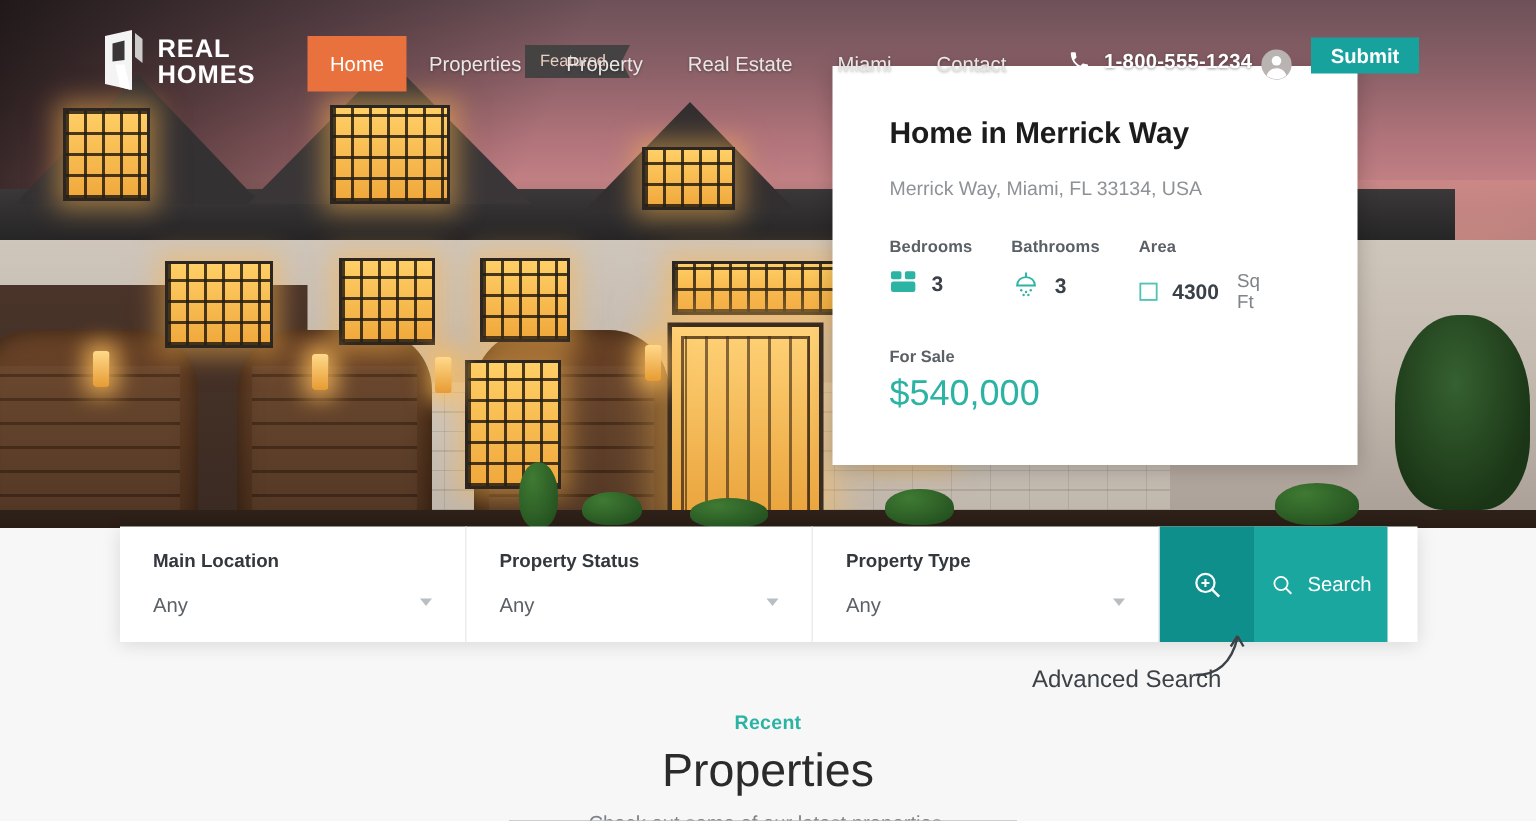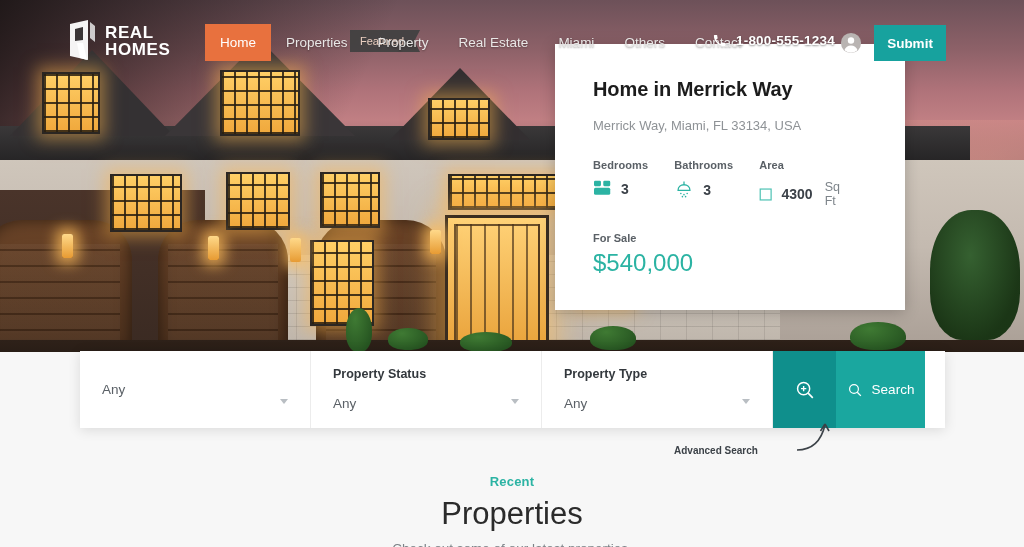--- a/index.html
+++ b/index.html
@@ -165,21 +165,21 @@
   }
   .phone {
     position: absolute; left: 712px; top: 33px; display: flex; align-items: center; gap: 9px;
     color: #fff; font-size: 13.5px; font-weight: bold; letter-spacing: .2px;
     text-shadow: 0 1px 2px rgba(0,0,0,.4);
   }
   .avatar {
     position: absolute; left: 840px; top: 32px; width: 22px; height: 22px;
   }
   .submit-btn {
-    position: absolute; left: 874px; top: 25px; width: 72px; height: 36px;
+    position: absolute; left: 874px; top: 25px; width: 72px; height: 24px;
     background: #17a29e; color: #fff; font-size: 13.5px; font-weight: bold;
     display: flex; align-items: center; justify-content: center;
   }
 
   
   .card {
     position: absolute; left: 555px; top: 44px; width: 350px; height: 266px;
     background: #fff; z-index: 20; box-shadow: 0 2px 14px rgba(0,0,0,.22);
     padding: 34px 38px 0 38px;
   }
@@ -222,22 +222,22 @@
   .adv-btn {
     width: 63px; background: #0f8f8c; display: flex; align-items: center; justify-content: center;
   }
   .search-btn {
     width: 89px; background: #1aa79f; display: flex; align-items: center;
     justify-content: center; gap: 9px; color: #fff; font-size: 13.5px;
   }
 
   
   .annot {
-    position: absolute; left: 674px; top: 445px; z-index: 26;
-    font-size: 10px; font-weight: bold; color: #3c4248;
+    position: absolute; left: 688px; top: 445px; z-index: 26;
+    font-size: 16px; font-weight: normal; color: #3c4248;
   }
   .annot-arrow { position: absolute; left: 795px; top: 420px; z-index: 26; }
 
   
   .section {
     position: absolute; left: 0; top: 438px; width: 1024px; height: 109px;
     background: #f7f7f7; text-align: center;
   }
   .kicker {
     margin-top: 36px; font-size: 13px; font-weight: bold; color: #2bb3a3; letter-spacing: .2px;
@@ -312,21 +312,20 @@
         <div class="logo-text">HOMES</div>
       </div>
     </div>
 
     <div class="nav">
       <div class="nav-item active">Home</div>
       <div class="nav-item">Properties</div>
       <div class="nav-item">Property</div>
       <div class="nav-item">Real Estate</div>
       <div class="nav-item">Miami</div>
-      <div class="nav-item">Others</div>
       <div class="nav-item">Contact</div>
     </div>
 
     <div class="featured-ribbon">Featured</div>
 
     <div class="phone">
       <svg width="15" height="15" viewBox="0 0 24 24" fill="#ffffff">
         <path d="M6.6 10.8c1.4 2.8 3.8 5.2 6.6 6.6l2.2-2.2c.3-.3.7-.4 1.1-.2 1.2.4 2.5.6 3.8.6.6 0 1 .4 1 1V20c0 .6-.4 1-1 1C10.6 21 3 13.4 3 4c0-.6.4-1 1-1h3.4c.6 0 1 .4 1 1 0 1.3.2 2.6.6 3.8.1.4 0 .8-.2 1.1l-2.2 2z"></path>
       </svg>
       <span>1-800-555-1234</span>
@@ -390,20 +389,21 @@
 
     </div>
 
     <div class="for-sale">For Sale</div>
     <div class="price">$540,000</div>
   </div>
 
   <div class="searchbar">
 
     <div class="sfield">
+      <div class="sfield-label">Main Location</div>
       <div class="sfield-value">Any</div>
       <div class="caret"></div>
     </div>
 
     <div class="sfield">
       <div class="sfield-label">Property Status</div>
       <div class="sfield-value">Any</div>
       <div class="caret"></div>
     </div>
 

